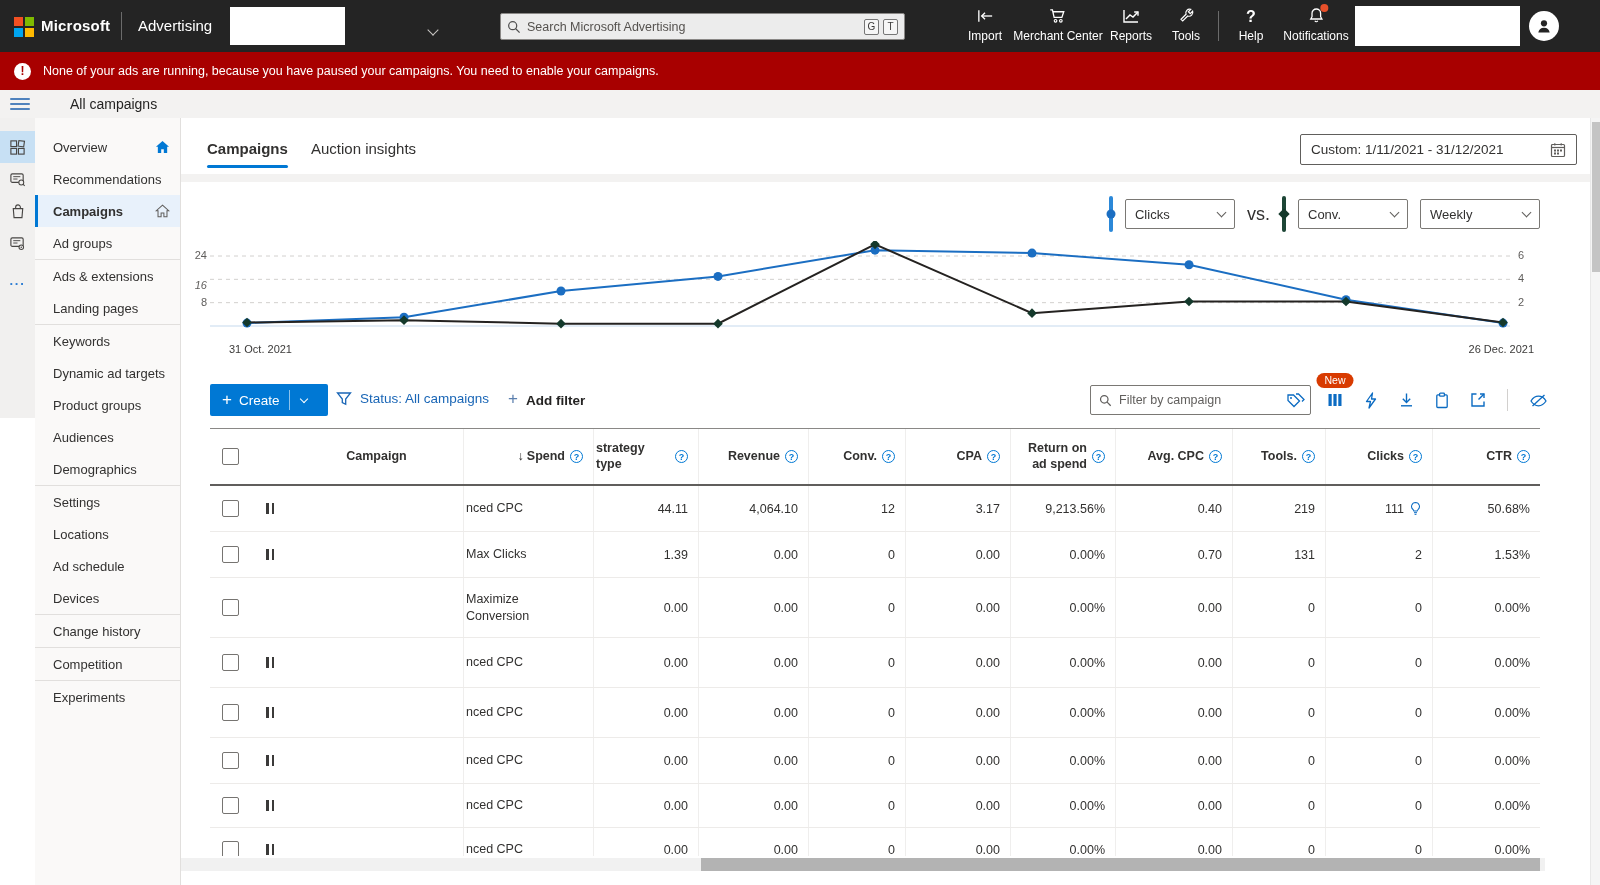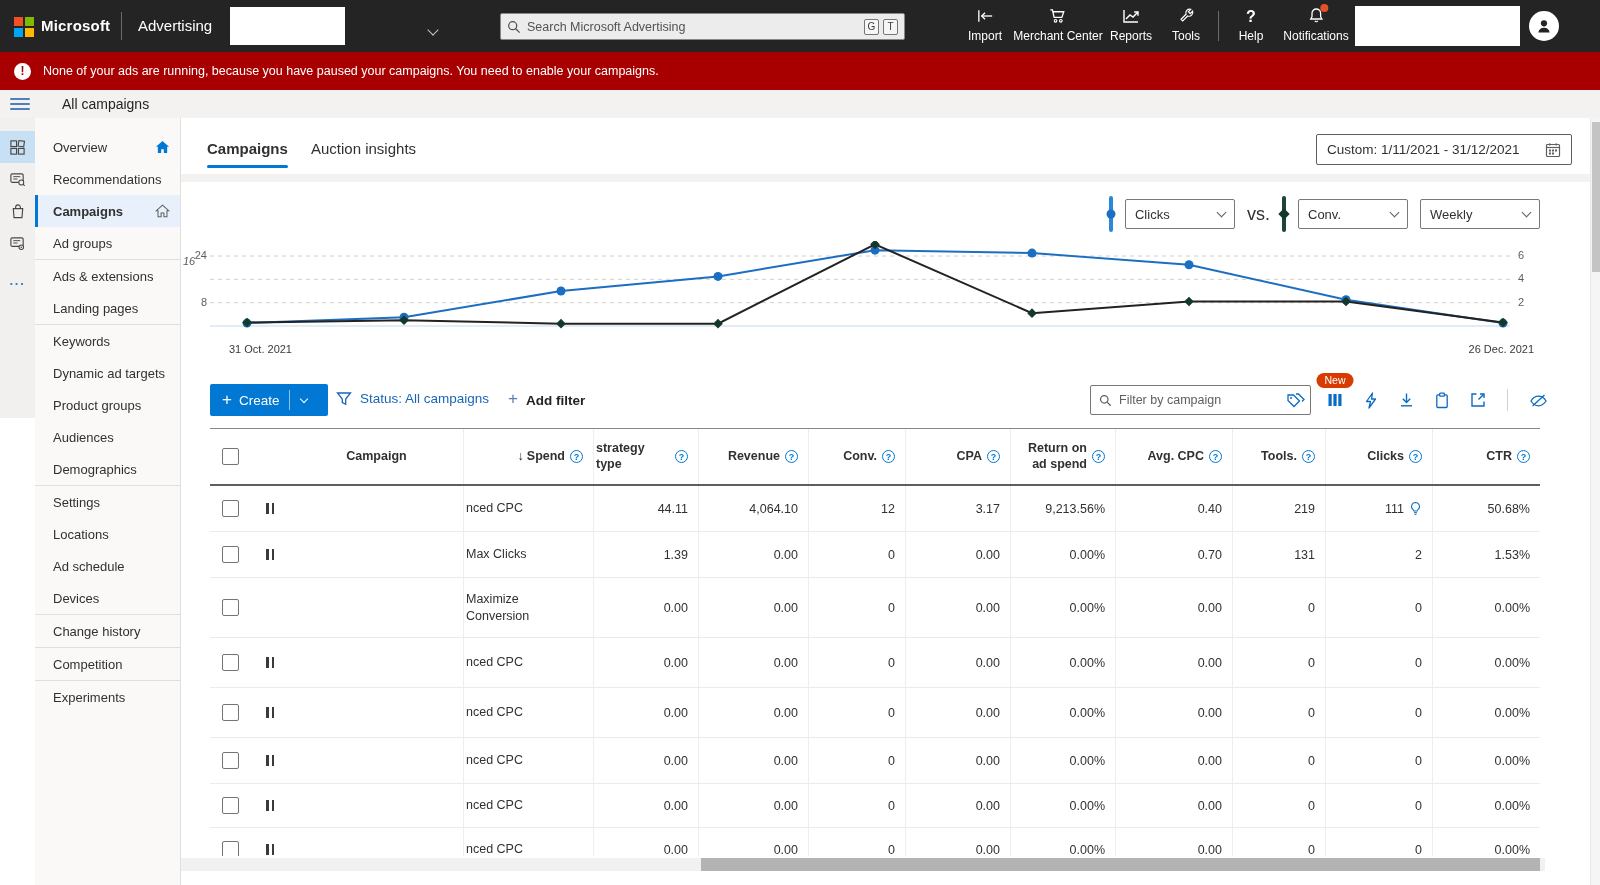--- a/index.html
+++ b/index.html
@@ -32,21 +32,21 @@
 
   
   .banner { position:absolute; top:52px; left:0; width:1600px; height:38px; background:#a80000; color:#fff; display:flex; align-items:center; padding-left:14px; }
   .banner-ic { width:17px; height:17px; border-radius:50%; background:#fff; color:#a80000; font-weight:bold; font-size:12px; line-height:17px; text-align:center; margin-right:12px; flex:none; }
   .banner-text { font-size:12.5px; }
 
   
   .pagehdr { position:absolute; top:90px; left:0; width:1600px; height:28px; background:#f3f2f1; display:flex; align-items:center; }
   .hamburger { margin-left:10px; width:20px; display:flex; flex-direction:column; gap:3px; cursor:pointer; }
   .hamburger i { height:2px; background:#4f82bd; border-radius:1px; display:block; }
-  .pagetitle { margin-left:32px; font-size:14px; color:#252423; }
+  .pagetitle { margin-left:40px; font-size:14px; color:#252423; }
 
   
   .rail { position:absolute; top:118px; left:0; width:35px; bottom:0; background:#fff; }
   .rail-top { position:absolute; top:0; left:0; width:35px; height:300px; background:#f1f0ef; }
   .rail-ic { position:absolute; left:0; width:35px; height:32px; display:flex; align-items:center; justify-content:center; cursor:pointer; }
   .rail-ic.hl { background:#c7e0f4; }
   .rail-more { color:#2b7cd3; font-size:13px; letter-spacing:1px; font-weight:bold; }
 
   
   .sidenav { position:absolute; top:118px; left:35px; width:146px; bottom:0; background:#faf9f8; border-right:1px solid #e1dfdd; padding-top:13px; }
@@ -55,21 +55,21 @@
   .nav-item.sel::before { content:""; position:absolute; left:0; top:0; bottom:0; width:3px; background:#0078d4; }
   .nav-home { margin-left:auto; display:flex; align-items:center; }
   .nav-div { height:1px; background:#e1dfdd; margin:0; }
 
   
   .main { position:absolute; top:118px; left:181px; width:1419px; bottom:0; background:#fff; }
   .m-abs { position:absolute; }
   .tab { font-size:15px; color:#323130; cursor:pointer; }
   .tab.sel { font-weight:bold; }
   .tab-underline { height:3px; background:#0078d4; border-radius:2px; }
-  .datebox { left:1119px; top:16px; width:256px; height:31px; border:1px solid #605e5c; border-radius:2px; display:flex; align-items:center; padding:0 10px; font-size:13.5px; color:#323130; cursor:pointer;margin-left:16px; }
+  .datebox { left:1119px; top:16px; width:277px; height:31px; border:1px solid #605e5c; border-radius:2px; display:flex; align-items:center; padding:0 10px; font-size:13.5px; color:#323130; cursor:pointer; }
   .datebox .dlabel { flex:1; }
   .gap-strip { top:56px; left:0; width:1419px; height:8px; background:#f3f2f1; }
 
   
   .controls { top:78px; right:60px; display:flex; align-items:center; gap:12px; position:absolute; }
   .metric-ind { width:4px; height:36px; border-radius:2px; position:relative; }
   .metric-ind .mk { position:absolute; left:50%; top:50%; transform:translate(-50%,-50%); }
   .mk-circle { width:9px; height:9px; border-radius:50%; }
   .mk-diamond { width:8px; height:8px; transform:translate(-50%,-50%) rotate(45deg) !important; }
   .dd { height:30px; border:1px solid #7a7874; border-radius:2px; display:flex; align-items:center; justify-content:space-between; padding:0 9px; font-size:13px; background:#fff; cursor:pointer; }
@@ -409,21 +409,21 @@
         <rect x="504.6" y="79.26666666666667" width="6.8" height="6.8" transform="rotate(45 508 82.66666666666667)" fill="#14392b"></rect>
         <rect x="661.6" y="-0.06666666666667131" width="6.8" height="6.8" transform="rotate(45 665 3.3333333333333286)" fill="#14392b"></rect>
         <rect x="818.6" y="68.76666666666667" width="6.8" height="6.8" transform="rotate(45 822 72.16666666666667)" fill="#14392b"></rect>
         <rect x="975.6" y="57.1" width="6.8" height="6.8" transform="rotate(45 979 60.5)" fill="#14392b"></rect>
         <rect x="1132.6" y="57.1" width="6.8" height="6.8" transform="rotate(45 1136 60.5)" fill="#14392b"></rect>
         <rect x="1289.6" y="78.1" width="6.8" height="6.8" transform="rotate(45 1293 81.5)" fill="#14392b"></rect>
       </svg>
   </div>
   <div id="ticks-left">
       <span class="tick" style="left: 2px; width: 24px; text-align: right; top: 131px;">24</span>
-      <span class="tick" style="left: 2px; width: 24px; top: 137px; font-style: italic;">16</span>
+      <span class="tick" style="left: 2px; width: 24px; text-align: right; top: 161px; font-style: italic;">16</span>
       <span class="tick" style="left: 2px; width: 24px; text-align: right; top: 177.667px;">8</span>
     </div>
   <div id="ticks-right">
       <span class="tick" style="left: 1337px; top: 131px;">6</span>
       <span class="tick" style="left: 1337px; top: 154.333px;">4</span>
       <span class="tick" style="left: 1337px; top: 177.667px;">2</span>
     </div>
   <span class="xlab" style="left:48px">31 Oct. 2021</span>
   <span class="xlab" style="right:66px">26 Dec. 2021</span>
 

